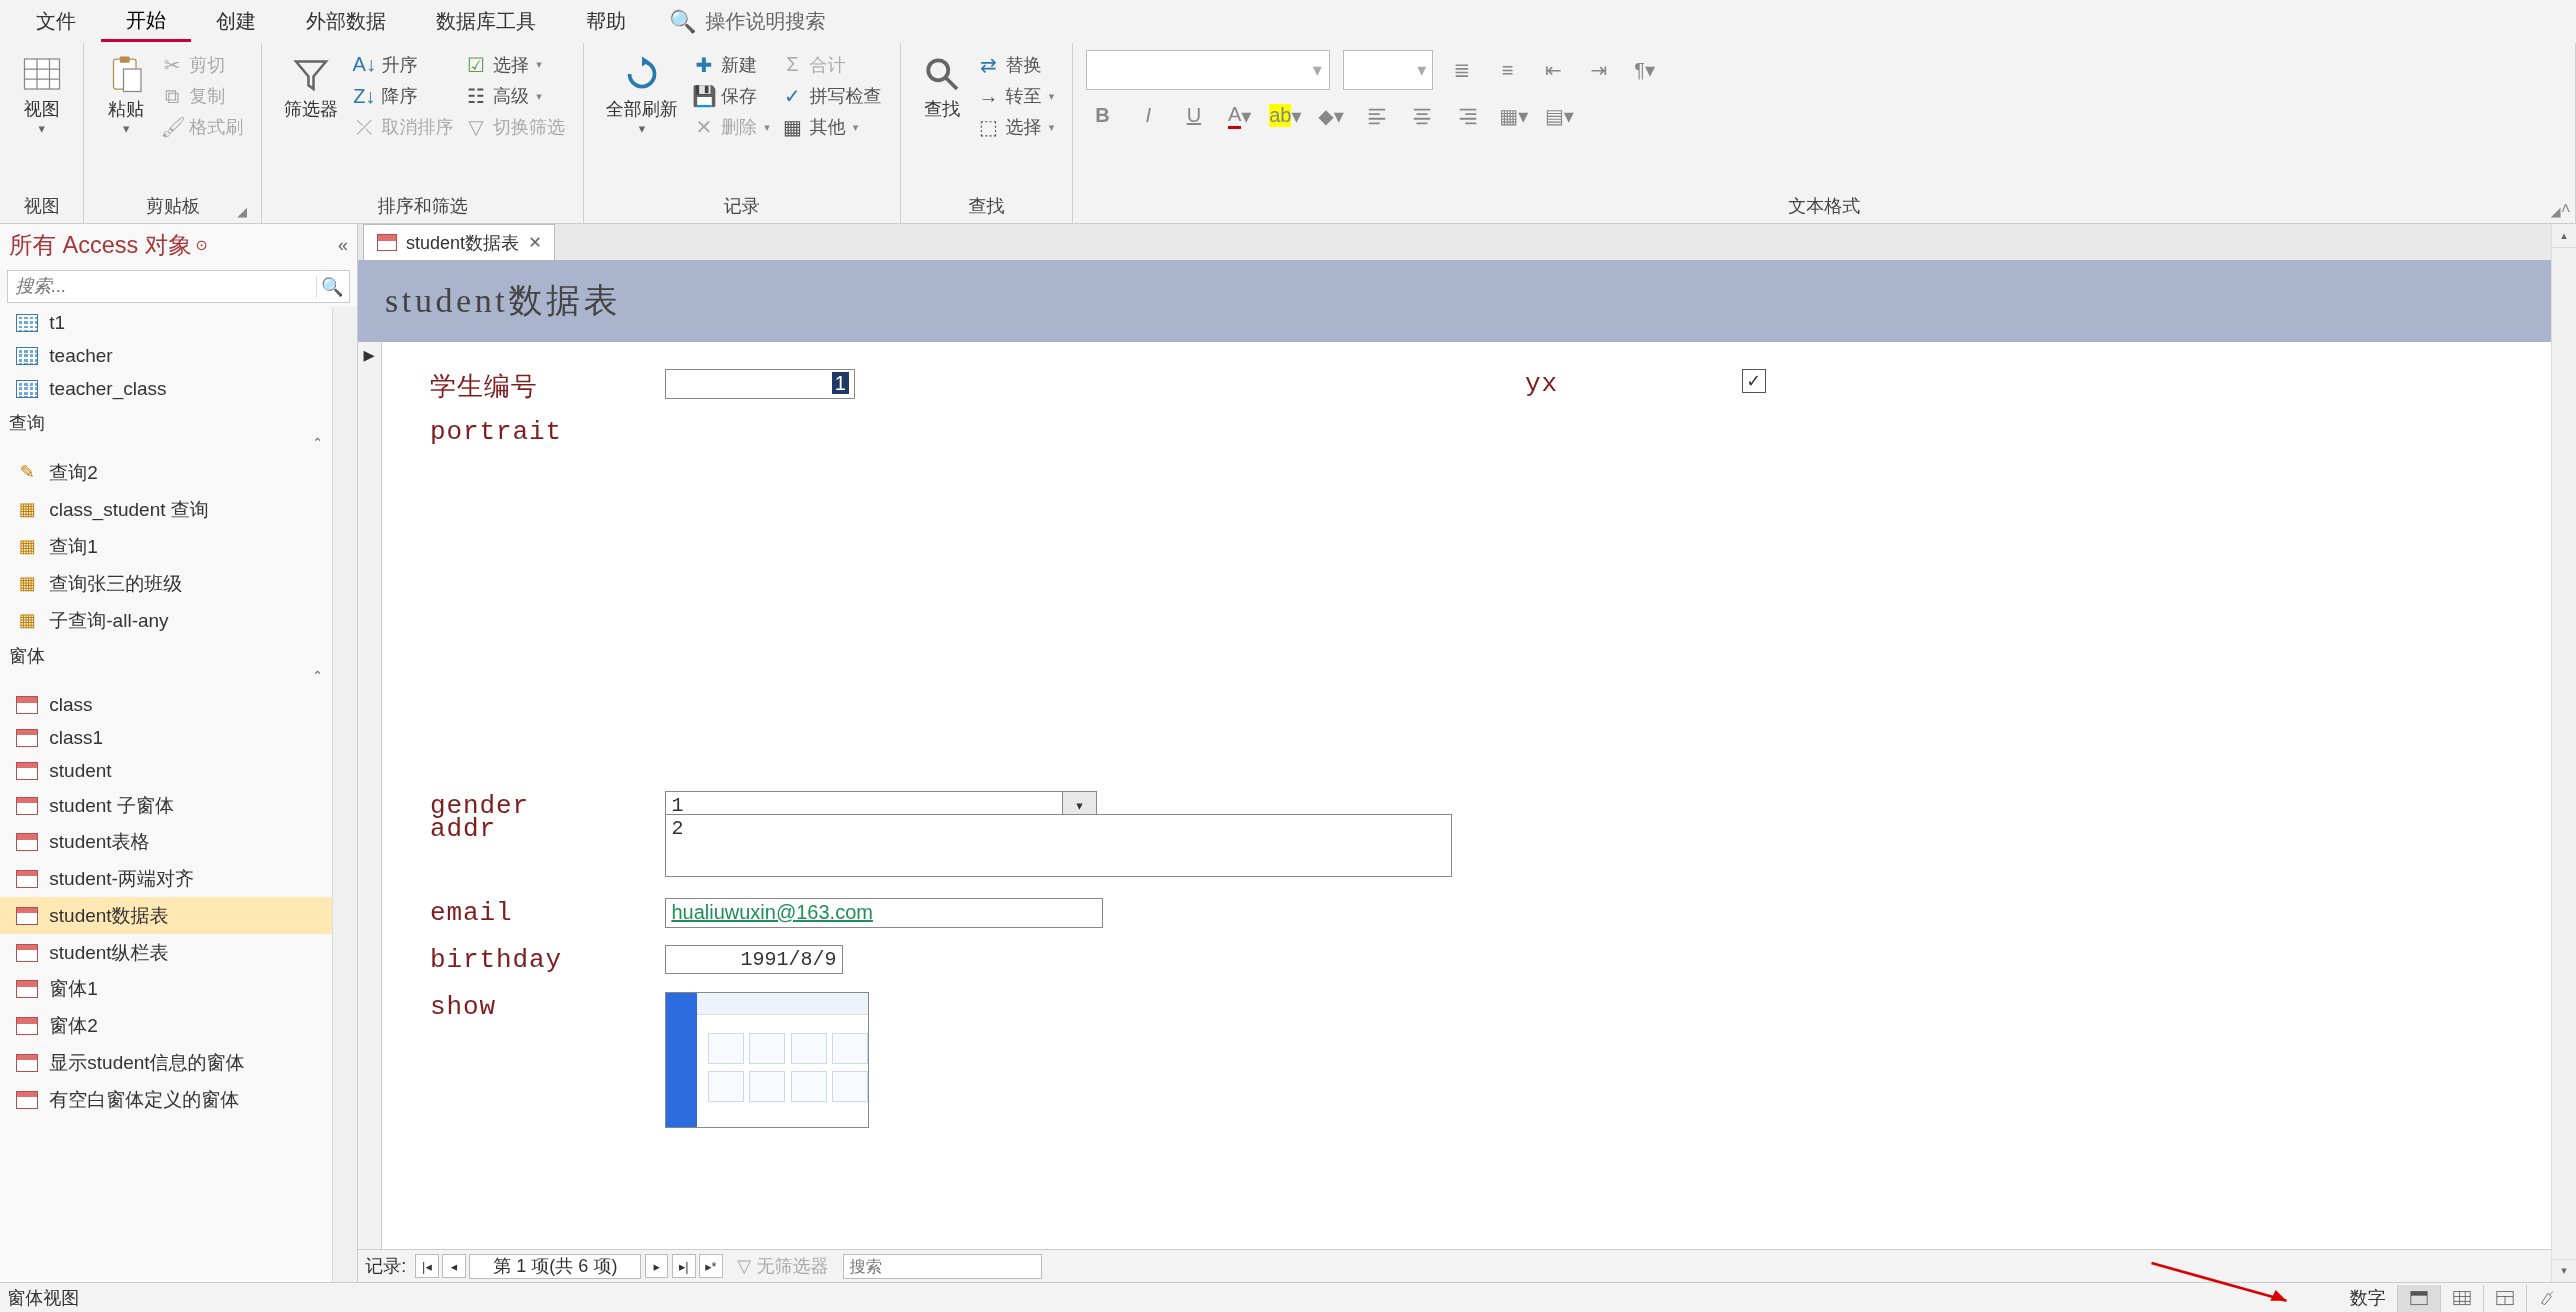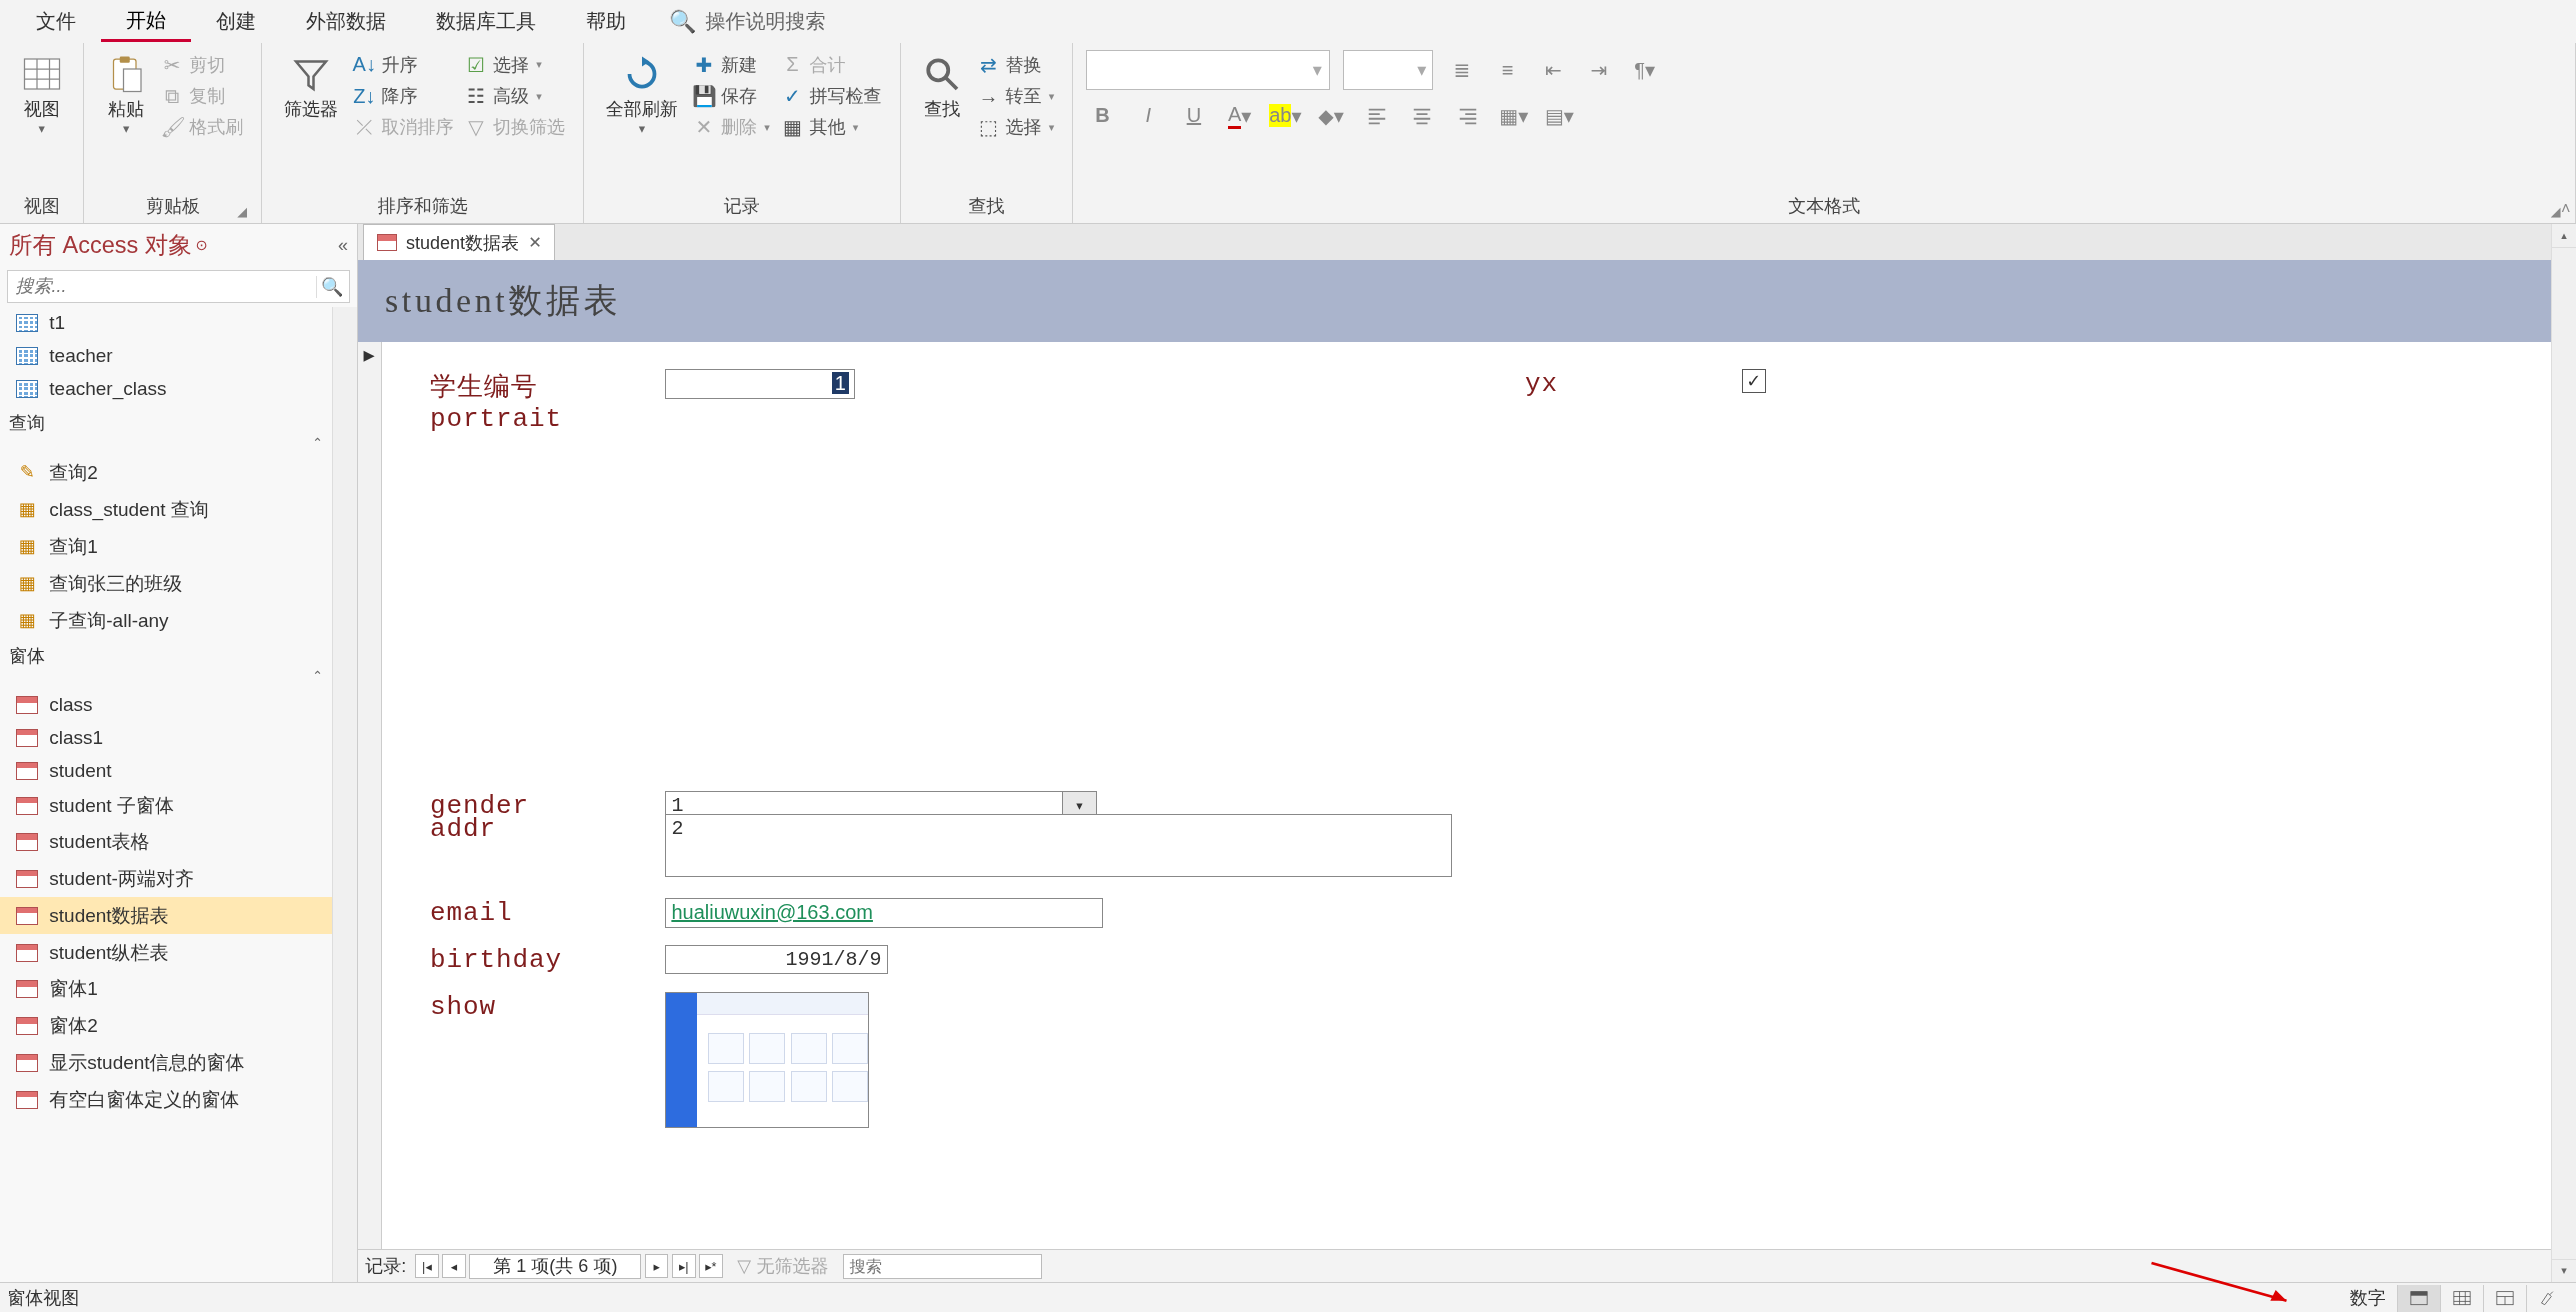--- a/index.html
+++ b/index.html
@@ -470,21 +470,21 @@
         <div class="tb" style="width:190px;text-align:right;background:#fff;position:relative;">
           <span style="background:#1f3a66;color:#fff;padding:0 2.7px;">1</span>
         </div>
       </div>
 
       <div class="fld" style="left:1167px;top:27px;">
         <div class="fld-lbl" style="width:217px">yx</div>
         <div class="chk">✓</div>
       </div>
 
-      <div class="fld" style="left:72px;top:62px;">
+      <div class="fld" style="left:72px;top:75px;">
         <div class="fld-lbl">portrait</div>
       </div>
 
       <div class="fld" style="left:72px;top:425px;margin-top:24px;">
         <div class="fld-lbl">gender</div>
         <div class="combo">
           <div class="tb">1</div>
           <div class="cbtn">▾</div>
         </div>
       </div>
@@ -494,21 +494,21 @@
         <div class="tb" style="width:787px;height:63px;">2</div>
       </div>
 
       <div class="fld" style="left:72px;top:556px;">
         <div class="fld-lbl">email</div>
         <div class="tb" style="width:438px;"><span class="email-link">hualiuwuxin@163.com</span></div>
       </div>
 
       <div class="fld" style="left:72px;top:603px;">
         <div class="fld-lbl">birthday</div>
-        <div class="tb" style="width:223px;text-align:right;">1991/8/9</div>
+        <div class="tb" style="width:178px;text-align:right;">1991/8/9</div>
       </div>
 
       <div class="fld" style="left:72px;top:650px;">
         <div class="fld-lbl">show</div>
         <div class="show-thumb">
           <div class="sb-side"></div>
             <div class="sb-top"></div>
           <div class="card" style="left:42px;top:40px;"></div>
           <div class="card" style="left:83px;top:40px;"></div>
           <div class="card" style="left:125px;top:40px;"></div>

